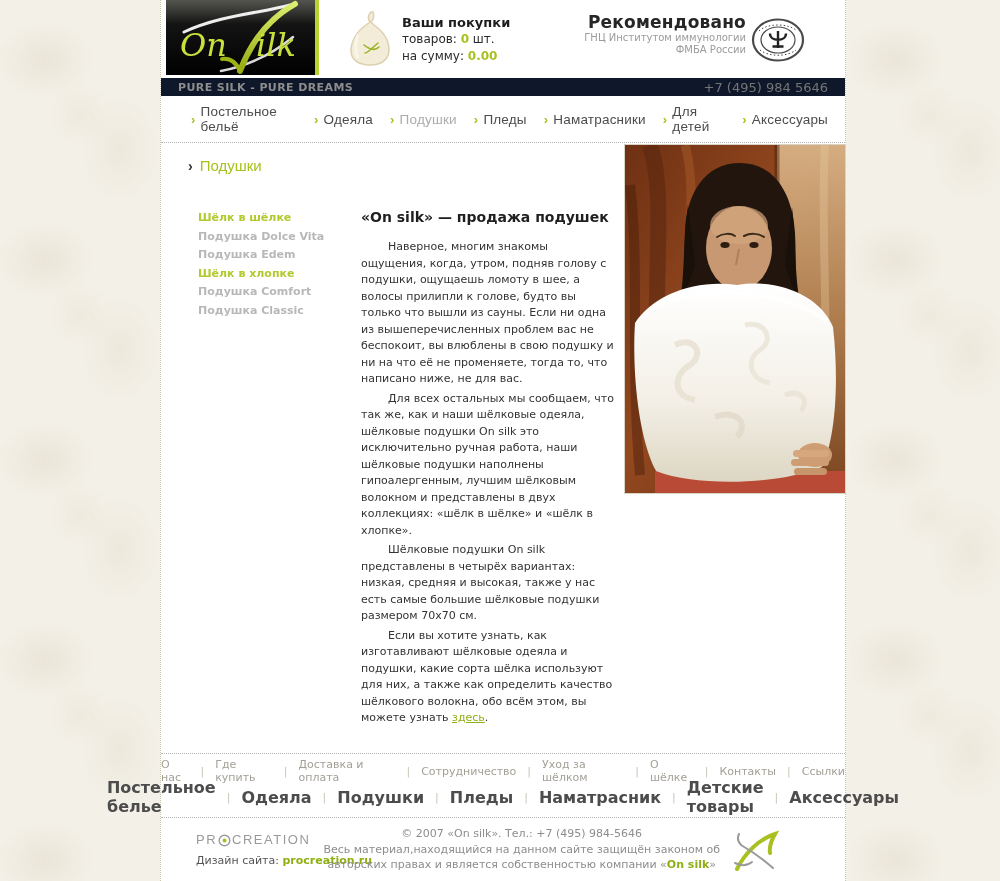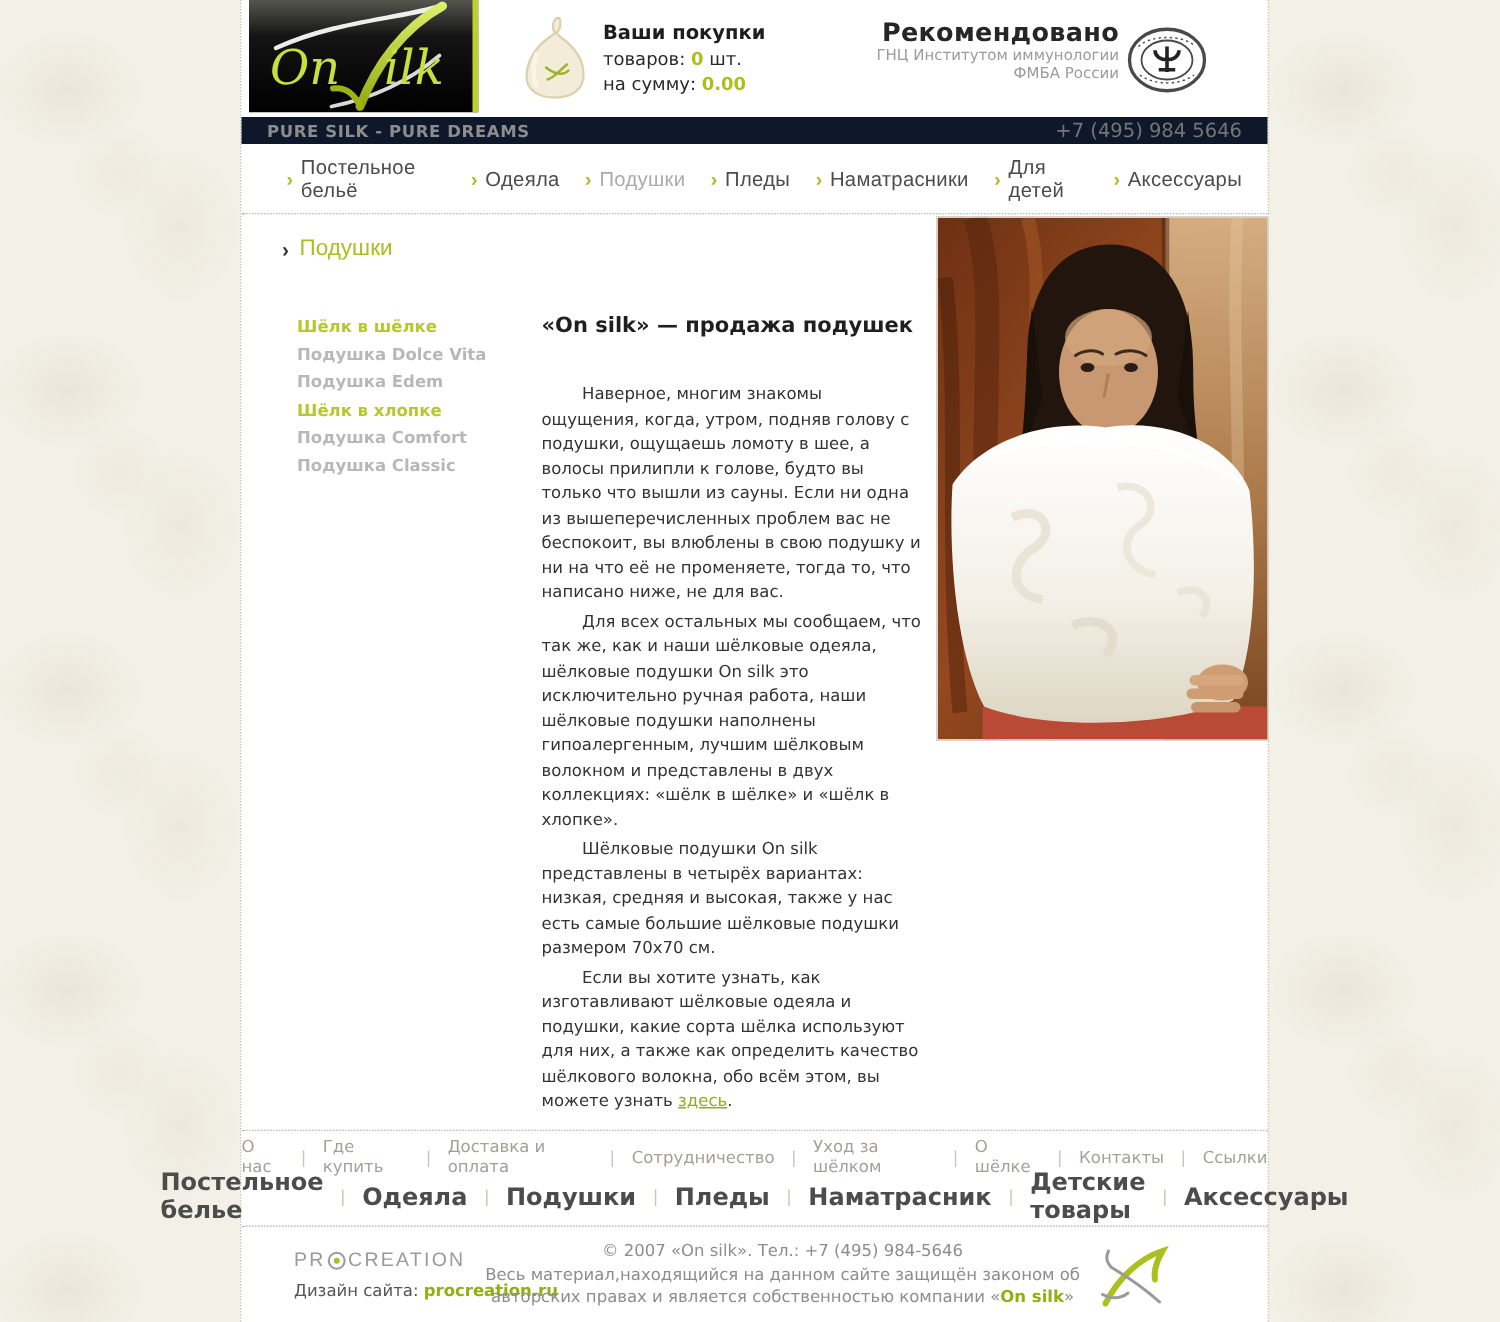--- a/index.html
+++ b/index.html
@@ -46,21 +46,21 @@
   .nav-item.current{color:#ababab;}
   
   .main{position:relative;height:610px;background:#fff;}
   .photo{position:absolute;right:0;top:2px;width:220px;height:348px;outline:1px solid #d8d3c5;}
   .page-title{position:absolute;left:27px;top:14px;font-size:15px;color:var(--accent);font-family:"Liberation Sans",sans-serif;display:flex;align-items:center;}
   .page-title .arr{color:#333;font-weight:bold;margin-right:7px;font-size:14px;}
   .sidebar{position:absolute;left:37px;top:66px;width:155px;}
   .sidebar a{display:block;font-size:11px;font-weight:bold;color:#b8b8b8;line-height:18.6px;}
   .sidebar a.on{color:var(--sidebar_green);}
   .article{position:absolute;left:200px;top:66px;width:253px;}
-  .article h1{font-size:14px;color:#1f1f1f;margin-bottom:30px;font-weight:bold;}
+  .article h1{font-size:14px;color:#1f1f1f;margin-bottom:14px;font-weight:bold;}
   .article p{font-size:11px;line-height:16.5px;color:#333;text-indent:27px;}
   .article p + p{margin-top:3px;}
   .article a.inline-link{color:var(--text_green);font-weight:normal;text-decoration:underline;}
   
   .footer{border-top:1px dotted #b7b7b7;background:#fff;}
   .f-row{display:flex;justify-content:center;align-items:center;}
   .f-row1{height:29px;padding-top:5px;}
   .f-row1 a{font-size:11px;color:#a3a096;}
   .f-row2{height:28px;}
   .f-row2 a{font-size:16px;font-weight:bold;color:#4c4c4c;}

